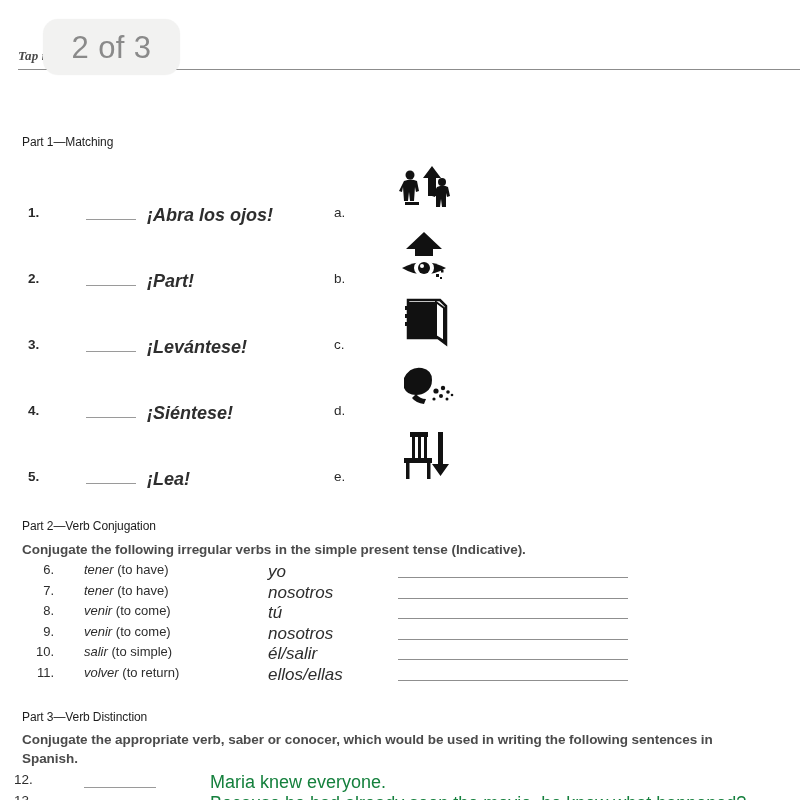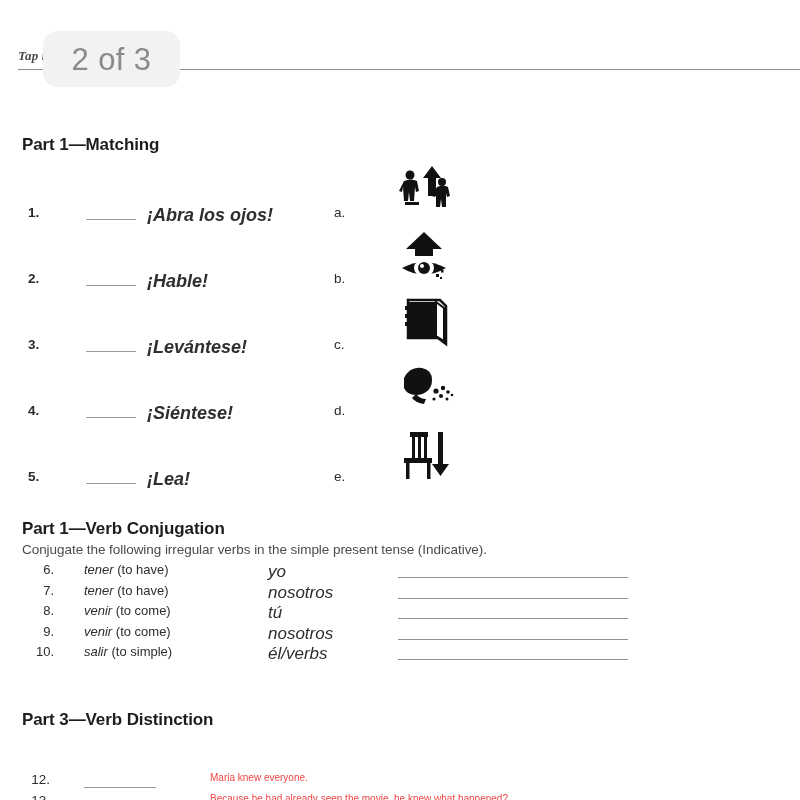--- a/index.html
+++ b/index.html
@@ -59,44 +59,43 @@
     top: 19px;
     width: 137px;
     height: 56px;
     background: #f2f2f1;
     border-radius: 15px;
     display: flex;
     align-items: center;
     justify-content: center;
     z-index: 40;
     box-shadow: 0 0 0 0.5px rgba(0,0,0,0.02);
-    margin-top: 12px;
   }
   .page-indicator-label {
     font-family: "Liberation Sans", sans-serif;
     font-size: 31px;
     font-weight: 400;
     color: #8a8a8a;
     letter-spacing: 0.4px;
     line-height: 1;
   }
 
   
   .part-heading {
     position: absolute;
-    font-size: 17px;
-    font-weight: 700;
+    font-size: 12px;
+    font-weight: 400;
     color: #1d1d1d;
     letter-spacing: -0.1px;
     white-space: nowrap;
   }
   .part-intro {
     position: absolute;
     font-size: 13.5px;
-    font-weight: 400;
+    font-weight: 700;
     color: #4b4b4b;
     line-height: 19px;
     letter-spacing: -0.05px;
   }
 
   
   #matching-list {
     position: absolute;
     left: 0;
     top: 196px;
@@ -212,39 +211,38 @@
   }
   .dist-row {
     position: relative;
     height: 21px;
   }
   .dist-num {
     position: absolute;
     left: 14px;
     top: 0;
     width: 36px;
-    text-align: right;
     font-size: 13.5px;
     font-weight: 400;
     color: #2d2d2d;
   }
   .dist-blank {
     position: absolute;
     left: 84px;
     top: 15px;
     width: 72px;
     height: 0;
     border-top: 1.2px solid #9a9a9a;
   }
   .dist-sentence {
     position: absolute;
     left: 210px;
     top: 0;
-    font-size: 10px;
-    color: #ef4444;
+    font-size: 18px;
+    color: #15803d;
     white-space: nowrap;
   }
 </style>
 </head>
 <body>
 
 <div class="sheet">
 
   <div class="doc-header">
     <span class="doc-header-text">Tap                    rtion</span>
@@ -274,21 +272,21 @@
             <circle cx="46" cy="22" r="4"></circle>
             <path d="M41 27 q6 -3 11 0 l2 9 -3 1 -1 -4 0 14 -4 0 -1 -8 -1 8 -4 0 0 -14 -1 4 -3 -1 Z"></path>
           </g>
         </svg>
       </span>
     </div>
 
     <div class="match-row">
       <span class="match-num">2.</span>
       <span class="match-blank"></span>
-      <span class="match-phrase">¡Hable!</span>
+      <span class="match-phrase">¡Part!</span>
       <span class="match-letter">b.</span>
       <span class="match-figure">
         <svg viewBox="0 0 62 62" width="62" height="62" aria-hidden="true">
           <g fill="#111111">
             <path d="M28 6 L46 23 L37 23 L37 30 L19 30 L19 23 L10 23 Z"></path>
             <path d="M6 42 q22 -12 44 0 q-22 13 -44 0 Z"></path>
             <ellipse cx="28" cy="42" rx="10" ry="9" fill="#ffffff"></ellipse>
             <circle cx="28" cy="42" r="6"></circle>
             <circle cx="26" cy="40" r="2" fill="#ffffff"></circle>
             <path d="M40 48 h3 v3 h-3 z M45 44 h2.5 v2.5 h-2.5 z M44 51 h2 v2 h-2 z"></path>
@@ -349,21 +347,21 @@
             <path d="M8 34 h28 v5 h-28 z"></path>
             <path d="M10 39 h3.5 v16 h-3.5 z M31 39 h3.5 v16 h-3.5 z"></path>
             <path d="M42 8 h5 v32 h6 l-8.5 12 l-8.5 -12 h6 z"></path>
           </g>
         </svg>
       </span>
     </div>
 
   </div>
 
-  <div class="part-heading" style="left:22px; top:519px;">Part 1—Verb Conjugation</div>
+  <div class="part-heading" style="left:22px; top:519px;">Part 2—Verb Conjugation</div>
   <div class="part-intro" style="left:22px; top:540px; width:700px;">Conjugate the following irregular verbs in the simple present tense (Indicative).</div>
 
   <div id="conjugation-list">
 
     <div class="conj-row">
       <span class="conj-num">6.</span>
       <span class="conj-verb"><span class="infinitive">tener</span><span> (to have)</span></span>
       <span class="conj-pronoun">yo</span>
       <span class="conj-blank"></span>
     </div>
@@ -385,28 +383,35 @@
     <div class="conj-row">
       <span class="conj-num">9.</span>
       <span class="conj-verb"><span class="infinitive">venir</span><span> (to come)</span></span>
       <span class="conj-pronoun">nosotros</span>
       <span class="conj-blank"></span>
     </div>
 
     <div class="conj-row">
       <span class="conj-num">10.</span>
       <span class="conj-verb"><span class="infinitive">salir</span><span> (to simple)</span></span>
-      <span class="conj-pronoun">él/verbs</span>
-      <span class="conj-blank"></span>
-    </div>
-
+      <span class="conj-pronoun">él/salir</span>
+      <span class="conj-blank"></span>
+    </div>
+
+    <div class="conj-row">
+      <span class="conj-num">11.</span>
+      <span class="conj-verb"><span class="infinitive">volver</span><span> (to return)</span></span>
+      <span class="conj-pronoun">ellos/ellas</span>
+      <span class="conj-blank"></span>
+    </div>
 
   </div>
 
   <div class="part-heading" style="left:22px; top:710px;">Part 3—Verb Distinction</div>
+  <div class="part-intro" style="left:22px; top:730px; width:735px;">Conjugate the appropriate verb, saber or conocer, which would be used in writing the following sentences in Spanish.</div>
 
   <div id="distinction-list">
 
     <div class="dist-row">
       <span class="dist-num">12.</span>
       <span class="dist-blank"></span>
       <span class="dist-sentence">Maria knew everyone.</span>
     </div>
 
     <div class="dist-row">

